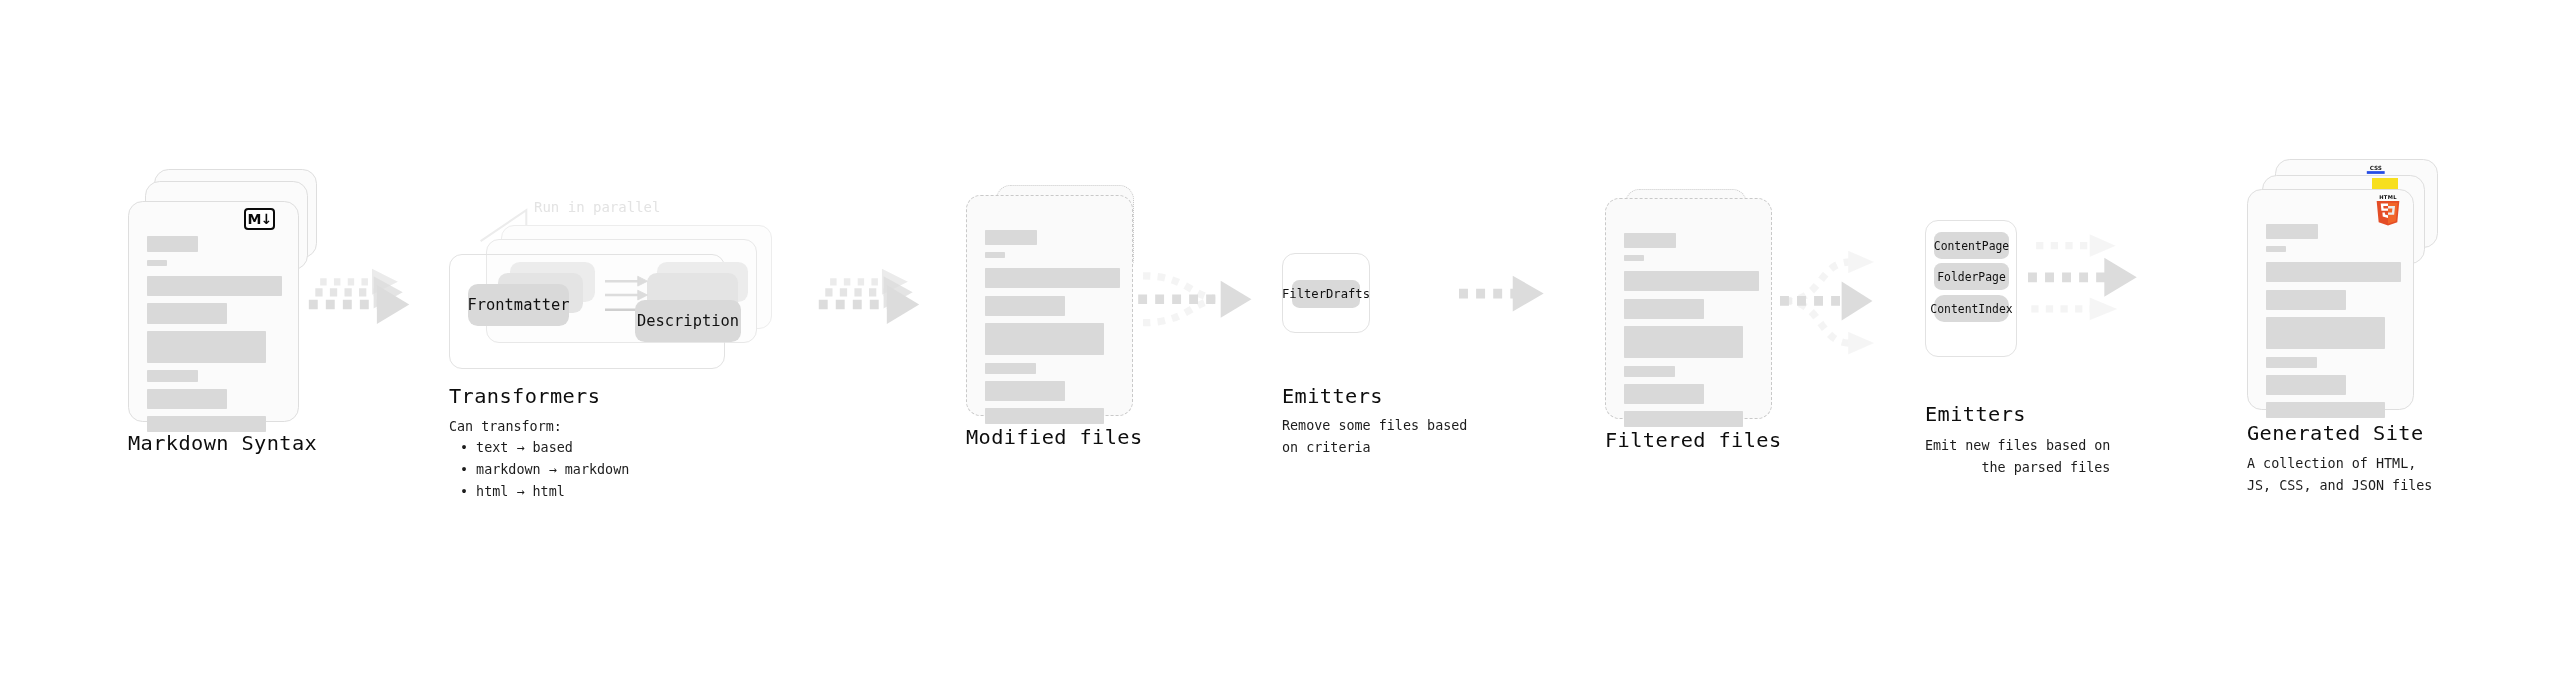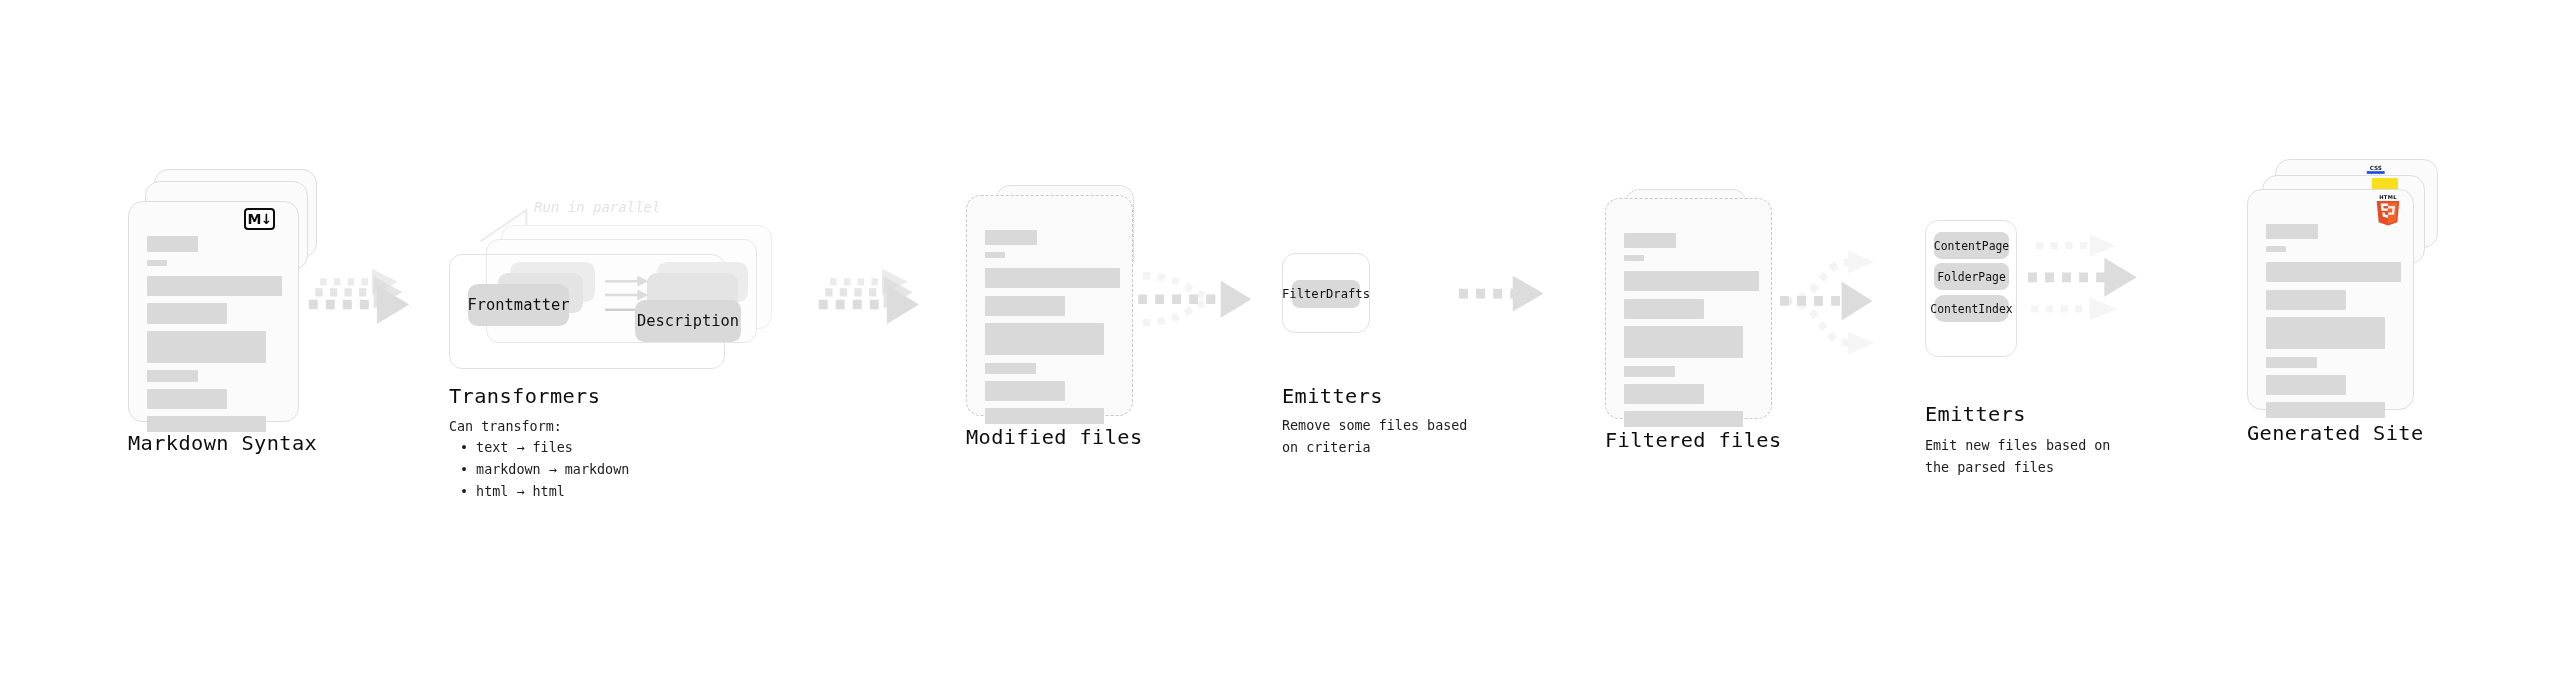--- a/index.html
+++ b/index.html
@@ -187,21 +187,21 @@
     </g>
     <g opacity="1">
       <line x1="2" y1="50" x2="88" y2="50" stroke="#dcdcdc" stroke-width="12" stroke-dasharray="11 10"></line>
       <polygon points="86,26 126,50 86,74" fill="#dcdcdc"></polygon>
     </g>
   </svg>
 
   <svg class="lead-svg" style="left:479px; top:202px;" width="106" height="49" viewBox="0 0 130 60">
     <path d="M2 48 L58 10 L58 42" fill="none" stroke="#ececec" stroke-width="2.5"></path>
   </svg>
-  <div class="hint" style="left:534px; top:199px;font-style:italic;">Run in parallel</div>
+  <div class="hint" style="left:534px; top:199px;">Run in parallel</div>
 
   <div>
     <div class="group-box group-ghost-1" style="left:501px; top:225px; width:271px; height:104px;"></div>
     <div class="group-box group-ghost-2" style="left:486px; top:239px; width:271px; height:104px;"></div>
     <div class="group-box group-front" style="left:449px; top:254px; width:276px; height:115px; background:transparent;"></div>
 
     <div class="chip ghost-b" style="left:510px; top:262px; width:85px; height:40px;"></div>
     <div class="chip ghost-a" style="left:498px; top:273px; width:85px; height:40px;"></div>
     <div class="chip ghost-b" style="left:657px; top:262px; width:91px; height:40px;"></div>
     <div class="chip ghost-a" style="left:647px; top:273px; width:91px; height:40px;"></div>
@@ -222,21 +222,21 @@
     <div class="chip front" style="left:468px; top:284px; width:101px; height:42px;">
         <span>Frontmatter</span>
       </div>
     <div class="chip front" style="left:635px; top:300px; width:106px; height:42px;">
         <span>Description</span>
       </div>
   </div>
 
   <div class="title" style="left:449px; top:384px;">Transformers</div>
   <div class="caption" style="left:449px; top:416px;">Can transform:</div>
-  <div class="caption" style="left:460px; top:437px;">• text → files</div>
+  <div class="caption" style="left:460px; top:437px;">• text → based</div>
   <div class="caption" style="left:460px; top:459px;">• markdown → markdown</div>
   <div class="caption" style="left:460px; top:481px;">• html → html</div>
 
   <svg class="arrow-svg" style="left:817px; top:264px;" width="138" height="81" viewBox="0 0 170 100">
     <g opacity="0.55">
       <line x1="16" y1="22" x2="82" y2="22" stroke="#dcdcdc" stroke-width="9" stroke-dasharray="8 9"></line>
       <polygon points="80,6 112,22 80,38" fill="#dcdcdc"></polygon>
     </g>
     <g opacity="0.75">
       <line x1="10" y1="35" x2="84" y2="35" stroke="#dcdcdc" stroke-width="10" stroke-dasharray="9 9"></line>
@@ -336,21 +336,21 @@
       </div>
     <div class="chip front" style="left:1934px; top:263px; width:75px; height:27px; font-size:11.4px; border-radius:7.3px;">
         <span>FolderPage</span>
       </div>
     <div class="chip front" style="left:1934px; top:295px; width:75px; height:27px; font-size:11.4px; border-radius:10px;">
         <span>ContentIndex</span>
       </div>
   </div>
 
   <div class="title" style="left:1925px; top:402px;">Emitters</div>
-  <div class="caption" style="left:1925px; top:435px;">Emit new files based on
+  <div class="caption" style="left:1925px; top:435px;text-align:right;">Emit new files based on
 the parsed files</div>
 
   <svg class="arrow-svg" style="left:2028px; top:231px;" width="211" height="138" viewBox="0 0 260 170">
     <g opacity="0.42">
       <line x1="10" y1="18" x2="78" y2="18" stroke="#e6e6e6" stroke-width="9" stroke-dasharray="9 9"></line>
       <polygon points="76,4 108,18 76,32" fill="#e9e9e9"></polygon>
     </g>
     <g opacity="1">
       <line x1="0" y1="57" x2="96" y2="57" stroke="#dcdcdc" stroke-width="12" stroke-dasharray="11 10"></line>
       <polygon points="94,33 134,57 94,81" fill="#dcdcdc"></polygon>
@@ -389,15 +389,17 @@
       <text x="17" y="7" font-family="DejaVu Sans, sans-serif" font-size="6.4" font-weight="bold" fill="#0b0b0b" text-anchor="middle" letter-spacing="0.4">HTML</text>
       <path d="M3 10 L31 10 L28.5 36 L17 40 L5.5 36 Z" fill="#e44d26"></path>
       <path d="M17 12 L28.8 12 L26.6 34.8 L17 38 Z" fill="#f16529"></path>
       <path d="M17 19 L11.5 19 L11.2 16 L17 16 L17 13 L8 13 L8.9 22 L17 22 Z
                M17 27.5 L13.3 26.6 L13.1 24 L10.1 24 L10.5 29 L17 30.8 Z" fill="#ffffff"></path>
       <path d="M17 16 L17 19 L22.4 19 L21.9 24 L17 24 L17 27 L24.6 27 L25.7 16 Z" fill="#ebebeb"></path>
     </svg>
   </div>
 
   <div class="title" style="left:2247px; top:421px;">Generated Site</div>
+  <div class="caption" style="left:2247px; top:453px;">A collection of HTML,
+JS, CSS, and JSON files</div>
 
 </div>
 
 
 </body></html>

